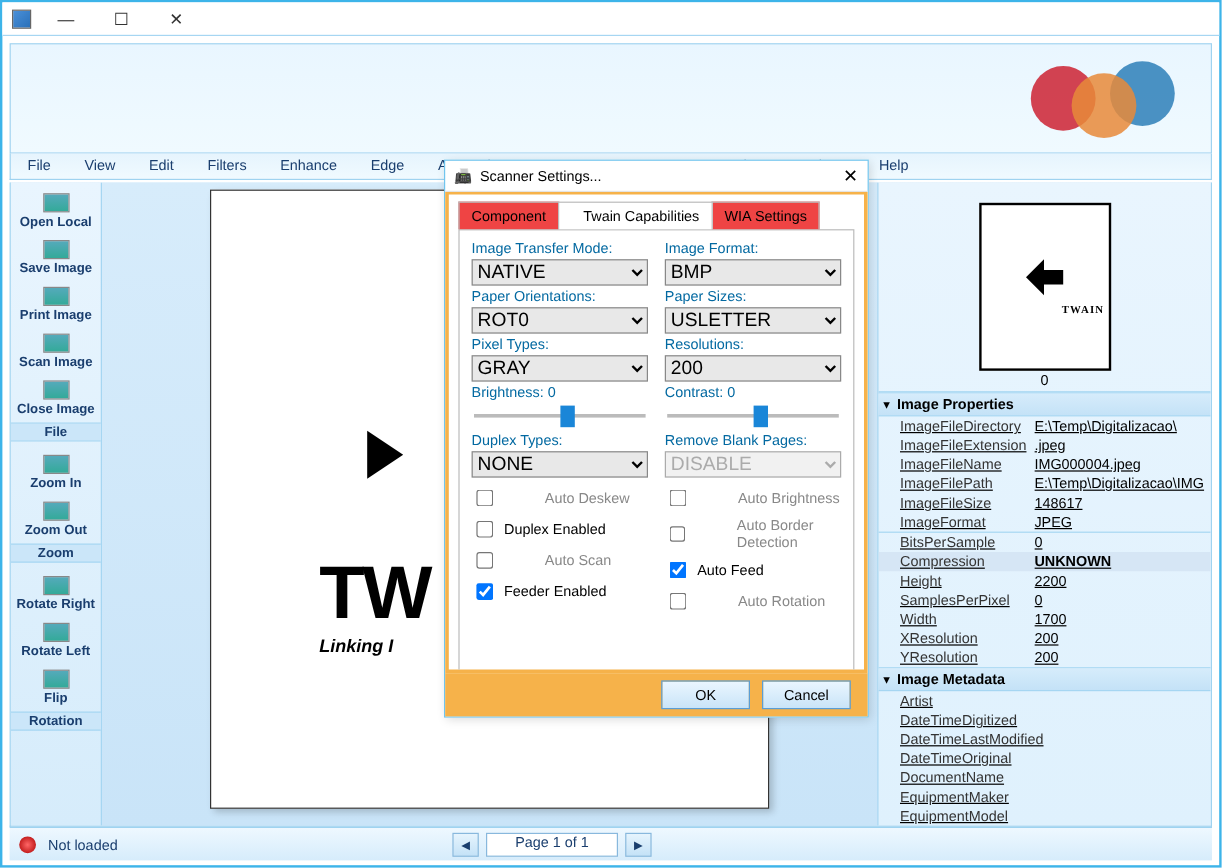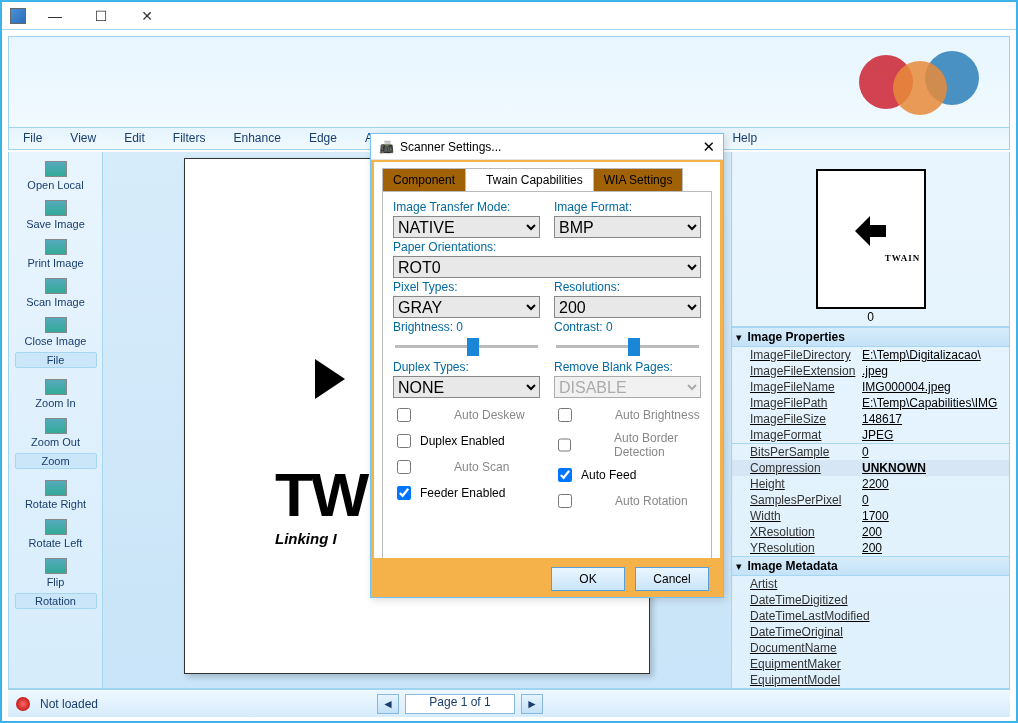--- a/index.html
+++ b/index.html
@@ -12,21 +12,21 @@
   .winbtn { width: 46px; height: 28px; display:flex; align-items:center; justify-content:center; font-size:14px; color:#333;}
   .banner { height: 92px; background: linear-gradient(#e9f6ff,#f0faff); border:1px solid #9fd3f0; margin: 6px 6px 0 6px; display:flex; justify-content:flex-end; align-items:center; padding-right:20px;}
   .logo-circles { position:relative; width:130px; height:70px;}
   .circ { position:absolute; width:54px; height:54px; border-radius:50%; opacity:0.85;}
   .c1{background:#c23;left:0;top:8px;}
   .c2{background:#e88a3a;left:34px;top:14px;}
   .c3{background:#2d7fb8;left:66px;top:4px;}
   .menubar { display:flex; background:linear-gradient(#e6f4fd,#f0faff); border:1px solid #9fd3f0; border-top:none; margin:0 6px 0 6px; height:22px; font-size:12px; color:#1a3e6e; }
   .menubar .mitem{ padding:3px 14px; cursor:default;}
   .workspace{ flex:1; display:flex; margin:2px 6px 0 6px; background:linear-gradient(#d7ecfb,#c9e4f8); border:1px solid #9fd3f0; border-top:none; overflow:hidden;}
-  .toolcol{ width:94px; background:linear-gradient(to bottom,#e9f5fe,#d6ecfb); border-right:1px solid #a6d6f2; padding:4px 2px; display:flex; flex-direction:column; align-items:center; overflow:hidden;}
+  .toolcol{ width:76px; background:linear-gradient(to bottom,#e9f5fe,#d6ecfb); border-right:1px solid #a6d6f2; padding:4px 2px; display:flex; flex-direction:column; align-items:center; overflow:hidden;font-weight:bold;}
   .toolbtn{ width:82px; display:flex; flex-direction:column; align-items:center; font-size:11px; color:#1a3e6e; padding:4px 0 3px 0; border:1px solid transparent; border-radius:3px;}
   .toolbtn .ticon{ width:22px; height:16px; background:linear-gradient(#5ab,#3a9); border:1px solid #888; margin-bottom:2px;}
   .section-label{ font-size:11px; color:#1a3e6e; background:#cbe6f9; border:1px solid #a6d6f2; border-radius:2px; width:82px; text-align:center; padding:1px 0; margin:1px 0 6px 0;}
   .canvas-area{ flex:1; background:linear-gradient(#d7ecfb,#c9e4f8); display:flex; align-items:flex-start; justify-content:center; overflow:hidden; position:relative;}
   .page{ margin-top:6px; width:466px; height:516px; background:#fff; border:1px solid #333; box-shadow:3px 3px 6px rgba(0,0,0,.2); position:relative;}
   .twain-big{ position:absolute; left:90px; top:300px; font-family:Georgia,serif;}
   .twain-big .t1{ font-size:62px; font-weight:bold; letter-spacing:-2px;}
   .twain-big .sub{ font-size:15px; font-style:italic; font-weight:bold;}
   .right-panes{ width:278px; background:linear-gradient(#e9f5fe,#dff1fd); border-left:1px solid #a6d6f2; display:flex; flex-direction:column; overflow:hidden;}
   .thumbs{ height:180px; border-bottom:1px solid #a6d6f2; display:flex; align-items:center; justify-content:center; position:relative;}
@@ -46,21 +46,21 @@
   .pager{ flex:1; display:flex; justify-content:center; align-items:center; gap:6px;}
   .pager .pbtn{width:22px;height:20px;background:linear-gradient(#e6f4fd,#c4e2f7);border:1px solid #88b8dd;display:flex;align-items:center;justify-content:center;font-size:12px;color:#1a3e6e;}
   .pager .pinput{width:110px;height:20px;border:1px solid #88b8dd;background:#fff;text-align:center;font-size:12px;}
 
   
   .dialog{ position:absolute; left:370px; top:133px; width:354px; height:465px; background:#fff; border:1px solid #71C5EE; box-shadow:2px 2px 8px rgba(0,0,0,.15); display:flex; flex-direction:column; z-index:50;}
   .dlg-title{ height:26px; display:flex; align-items:center; padding:0 8px; font-size:12px; border-bottom:1px solid #e3e3e3;}
   .dlg-title .x{ margin-left:auto; font-size:15px; cursor:default;}
   .dlg-body{ flex:1; border:3px solid #f6b24a; border-top:2px solid #f6b24a; margin:0; padding:6px 8px 0 8px; background:#fff; overflow:hidden;}
   .tabs{ display:flex; font-size:12px;}
-  .tab{ padding:4px 10px; border:1px solid #bbb; border-bottom:none; background:#a16207; margin-right:-1px;}
+  .tab{ padding:4px 10px; border:1px solid #bbb; border-bottom:none; background:#ef4444; margin-right:-1px;}
   .tab.active{ background:#fff; position:relative; z-index:2;padding-left:20px;}
   .tabcontent{ border:1px solid #bbb; padding:8px 10px; font-size:12px; height:380px;}
   .formrow{ display:flex; gap:14px; margin-bottom:2px;}
   .col{ flex:1; display:flex; flex-direction:column;}
   .lbl{ font-size:12px; color:#0369a1; margin-bottom:2px;}
   select{ width:100%; font-size:16px; height:22px; background:#e8e8e8; border:1px solid #888;}
   select.disabled{ background:#ececec; color:#888;}
   .slider{ width:100%; height:22px; position:relative;}
   .slider .track{ position:absolute; left:2px; right:2px; top:9px; height:3px; background:#bbb;}
   .slider .thumb{ position:absolute; top:2px; width:12px; height:18px; background:#1a86d8; border:none;}
@@ -190,21 +190,21 @@
             <div class="pg-row">
               <div class="k">ImageFileExtension</div>
               <div class="v">.jpeg</div>
             </div>
             <div class="pg-row">
               <div class="k">ImageFileName</div>
               <div class="v">IMG000004.jpeg</div>
             </div>
             <div class="pg-row">
               <div class="k">ImageFilePath</div>
-              <div class="v">E:\Temp\Capabilities\IMG</div>
+              <div class="v">E:\Temp\Digitalizacao\IMG</div>
             </div>
             <div class="pg-row">
               <div class="k">ImageFileSize</div>
               <div class="v">148617</div>
             </div>
             <div class="pg-row">
               <div class="k">ImageFormat</div>
               <div class="v">JPEG</div>
             </div>
           </div>
@@ -313,20 +313,24 @@
         <div class="col">
           <span class="lbl">Image Format:</span>
           <select><option>BMP</option></select>
         </div>
       </div>
       <div class="formrow">
         <div class="col">
           <span class="lbl">Paper Orientations:</span>
           <select><option>ROT0</option></select>
         </div>
+        <div class="col">
+          <span class="lbl">Paper Sizes:</span>
+          <select><option>USLETTER</option></select>
+        </div>
       </div>
       <div class="formrow">
         <div class="col">
           <span class="lbl">Pixel Types:</span>
           <select><option>GRAY</option></select>
         </div>
         <div class="col">
           <span class="lbl">Resolutions:</span>
           <select><option>200</option></select>
         </div>

